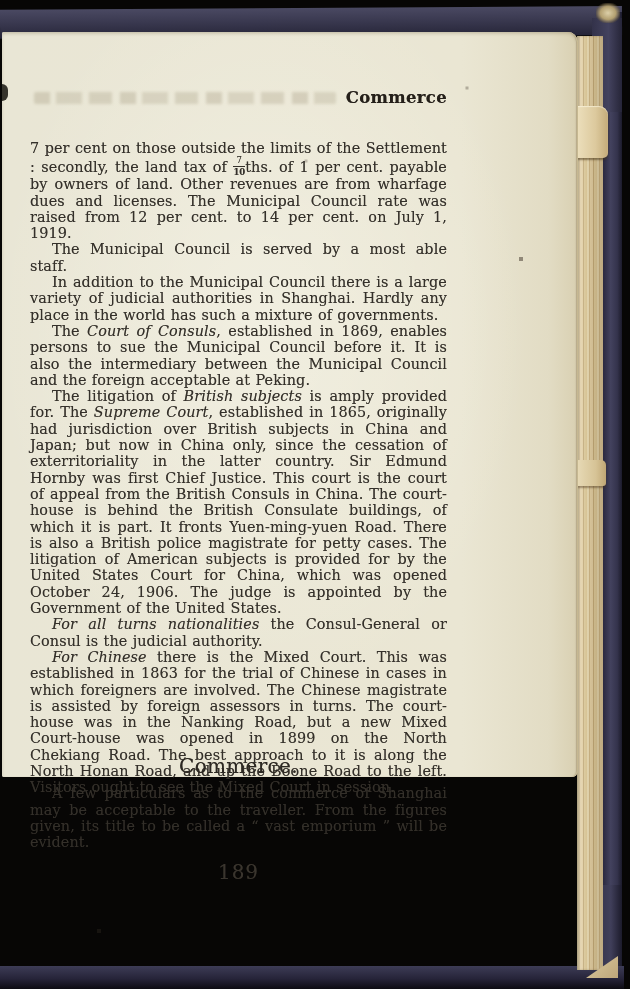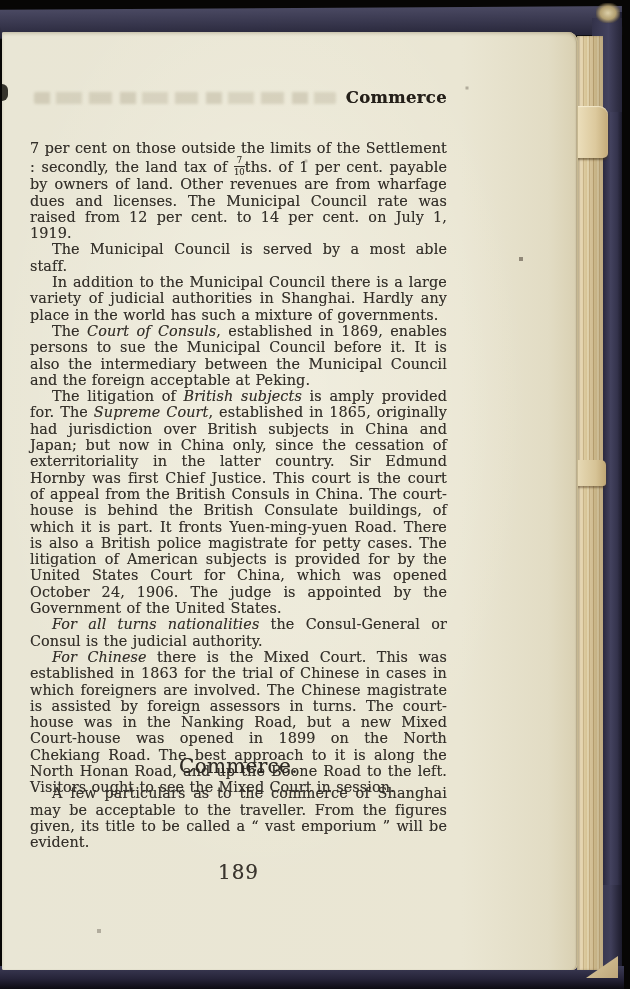--- a/index.html
+++ b/index.html
@@ -55,21 +55,21 @@
     border-radius:0 5px 3px 0;
     box-shadow:0 2px 2px rgba(70,52,24,0.45);
   }
   .corner-tan{
     position:absolute;left:586px;top:956px;width:32px;height:22px;
     background:linear-gradient(135deg,#dbc99e 0%,#bda67a 100%);
     clip-path:polygon(0 100%,100% 0,100% 100%);
   }
   
   .page{
-    position:absolute;left:2px;top:32px;width:575px;height:938px;
+    position:absolute;left:2px;top:32px;width:575px;height:745px;
     background:
       radial-gradient(ellipse at 45% 40%,rgba(255,255,248,0.35) 0%,rgba(255,255,248,0) 60%),
       linear-gradient(90deg,#e9e6d5 0%,#eae6d3 80%,#e2dcc4 95%,#d9d0b2 100%),
       #eae6d3;
     border-radius:2px 10px 6px 2px;
     box-shadow:inset 0 2px 3px rgba(120,105,70,0.25), inset -1px 0 1px rgba(130,110,70,0.3);
     border-right:1px solid #c6b891;
   }
   .left-notch{
     position:absolute;left:0;top:52px;width:6px;height:17px;
@@ -96,21 +96,21 @@
     text-shadow:0 0 0.5px rgba(52,48,42,0.5);
   }
   .para{margin:0;text-align:justify;}
   .para.indent{text-indent:22px;}
   .para em{}
   .frac{
     display:inline-block;vertical-align:-3px;text-align:center;
     font-size:8.5px;line-height:1;letter-spacing:0;
   }
   .frac .num{display:block;border-bottom:0.8px solid #34302a;padding:0 1px 1px;}
-  .frac .den{display:block;padding-top:1px;}
+  .frac .den{display:block;padding-top:1px;font-weight:bold;}
   .bottom-block{
     position:absolute;left:28px;top:726px;width:417px;
     font-size:14.4px;line-height:16.3px;color:#34302a;
     letter-spacing:0.1px;word-spacing:0.6px;
     text-shadow:0 0 0.5px rgba(52,48,42,0.5);
   }
   .section-heading{
     text-align:center;font-size:20px;color:#2c2822;letter-spacing:0.3px;
   }
   .closing-block{margin-top:11px;}

